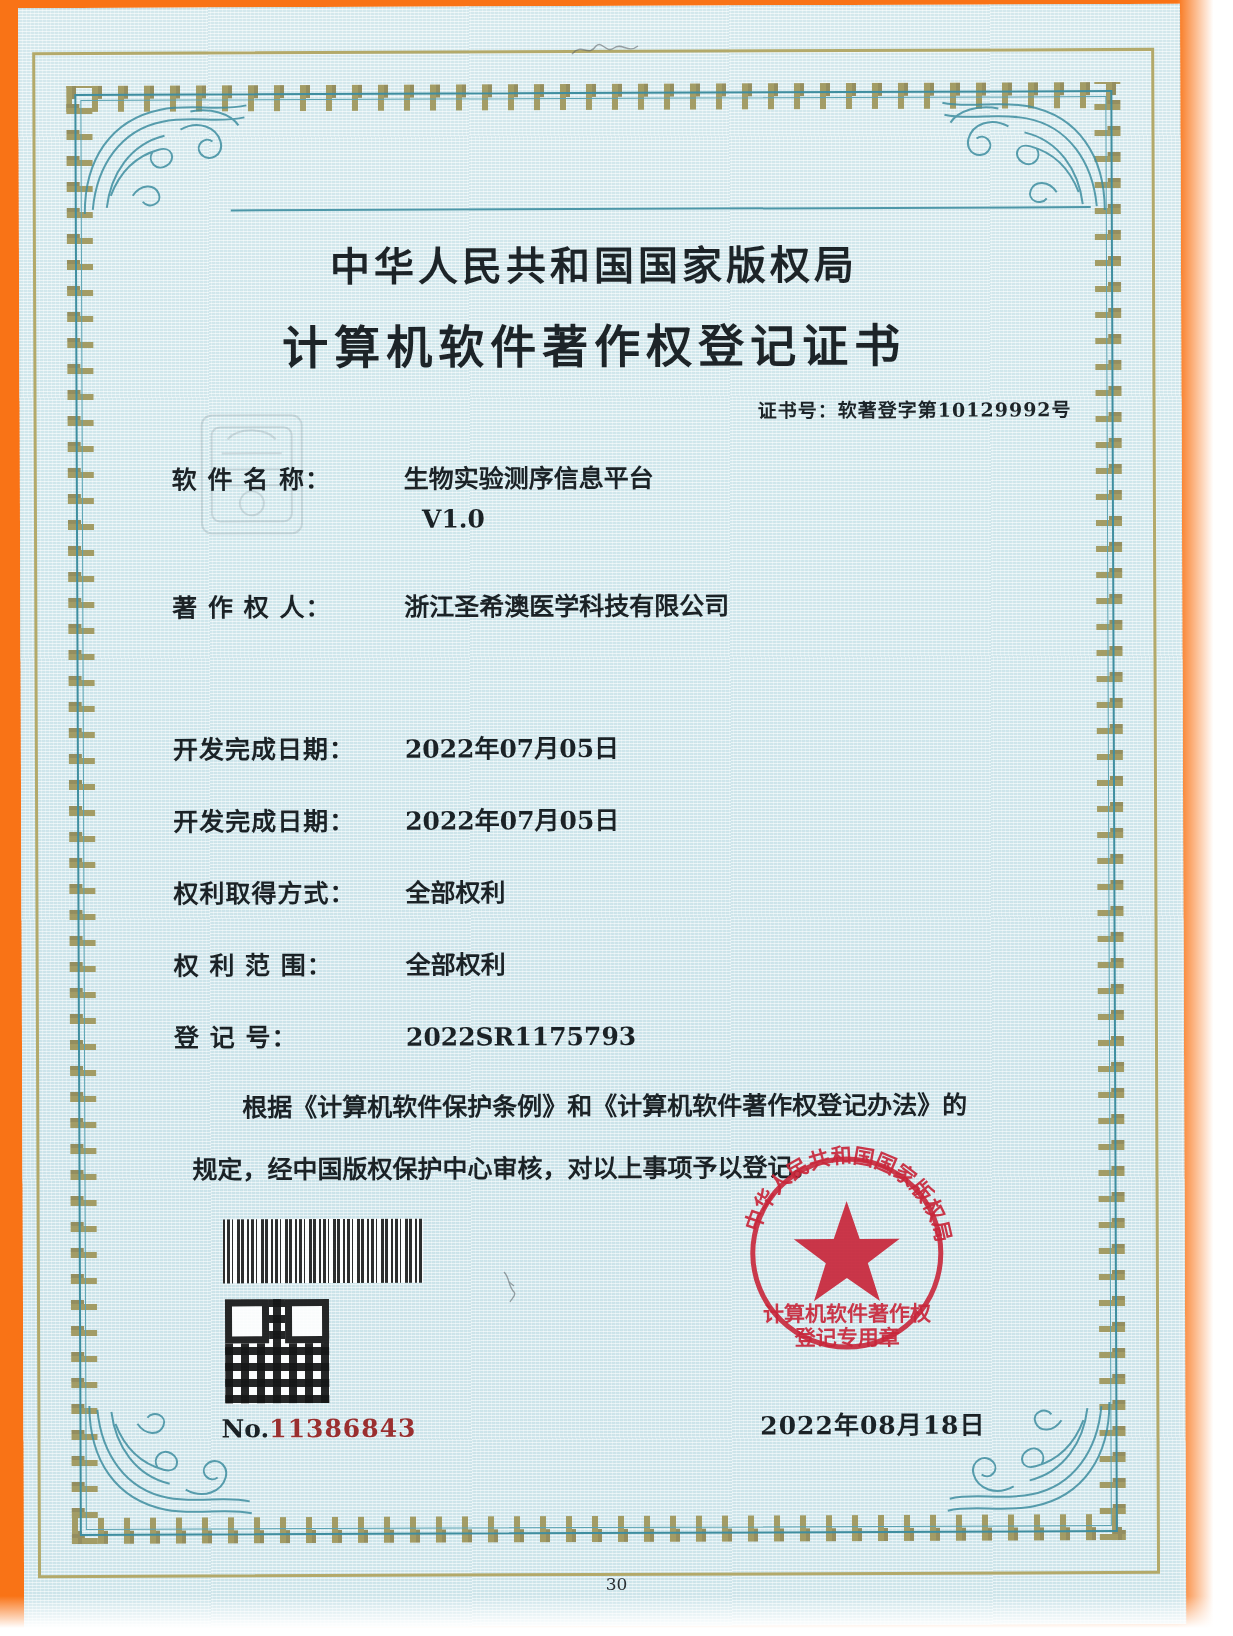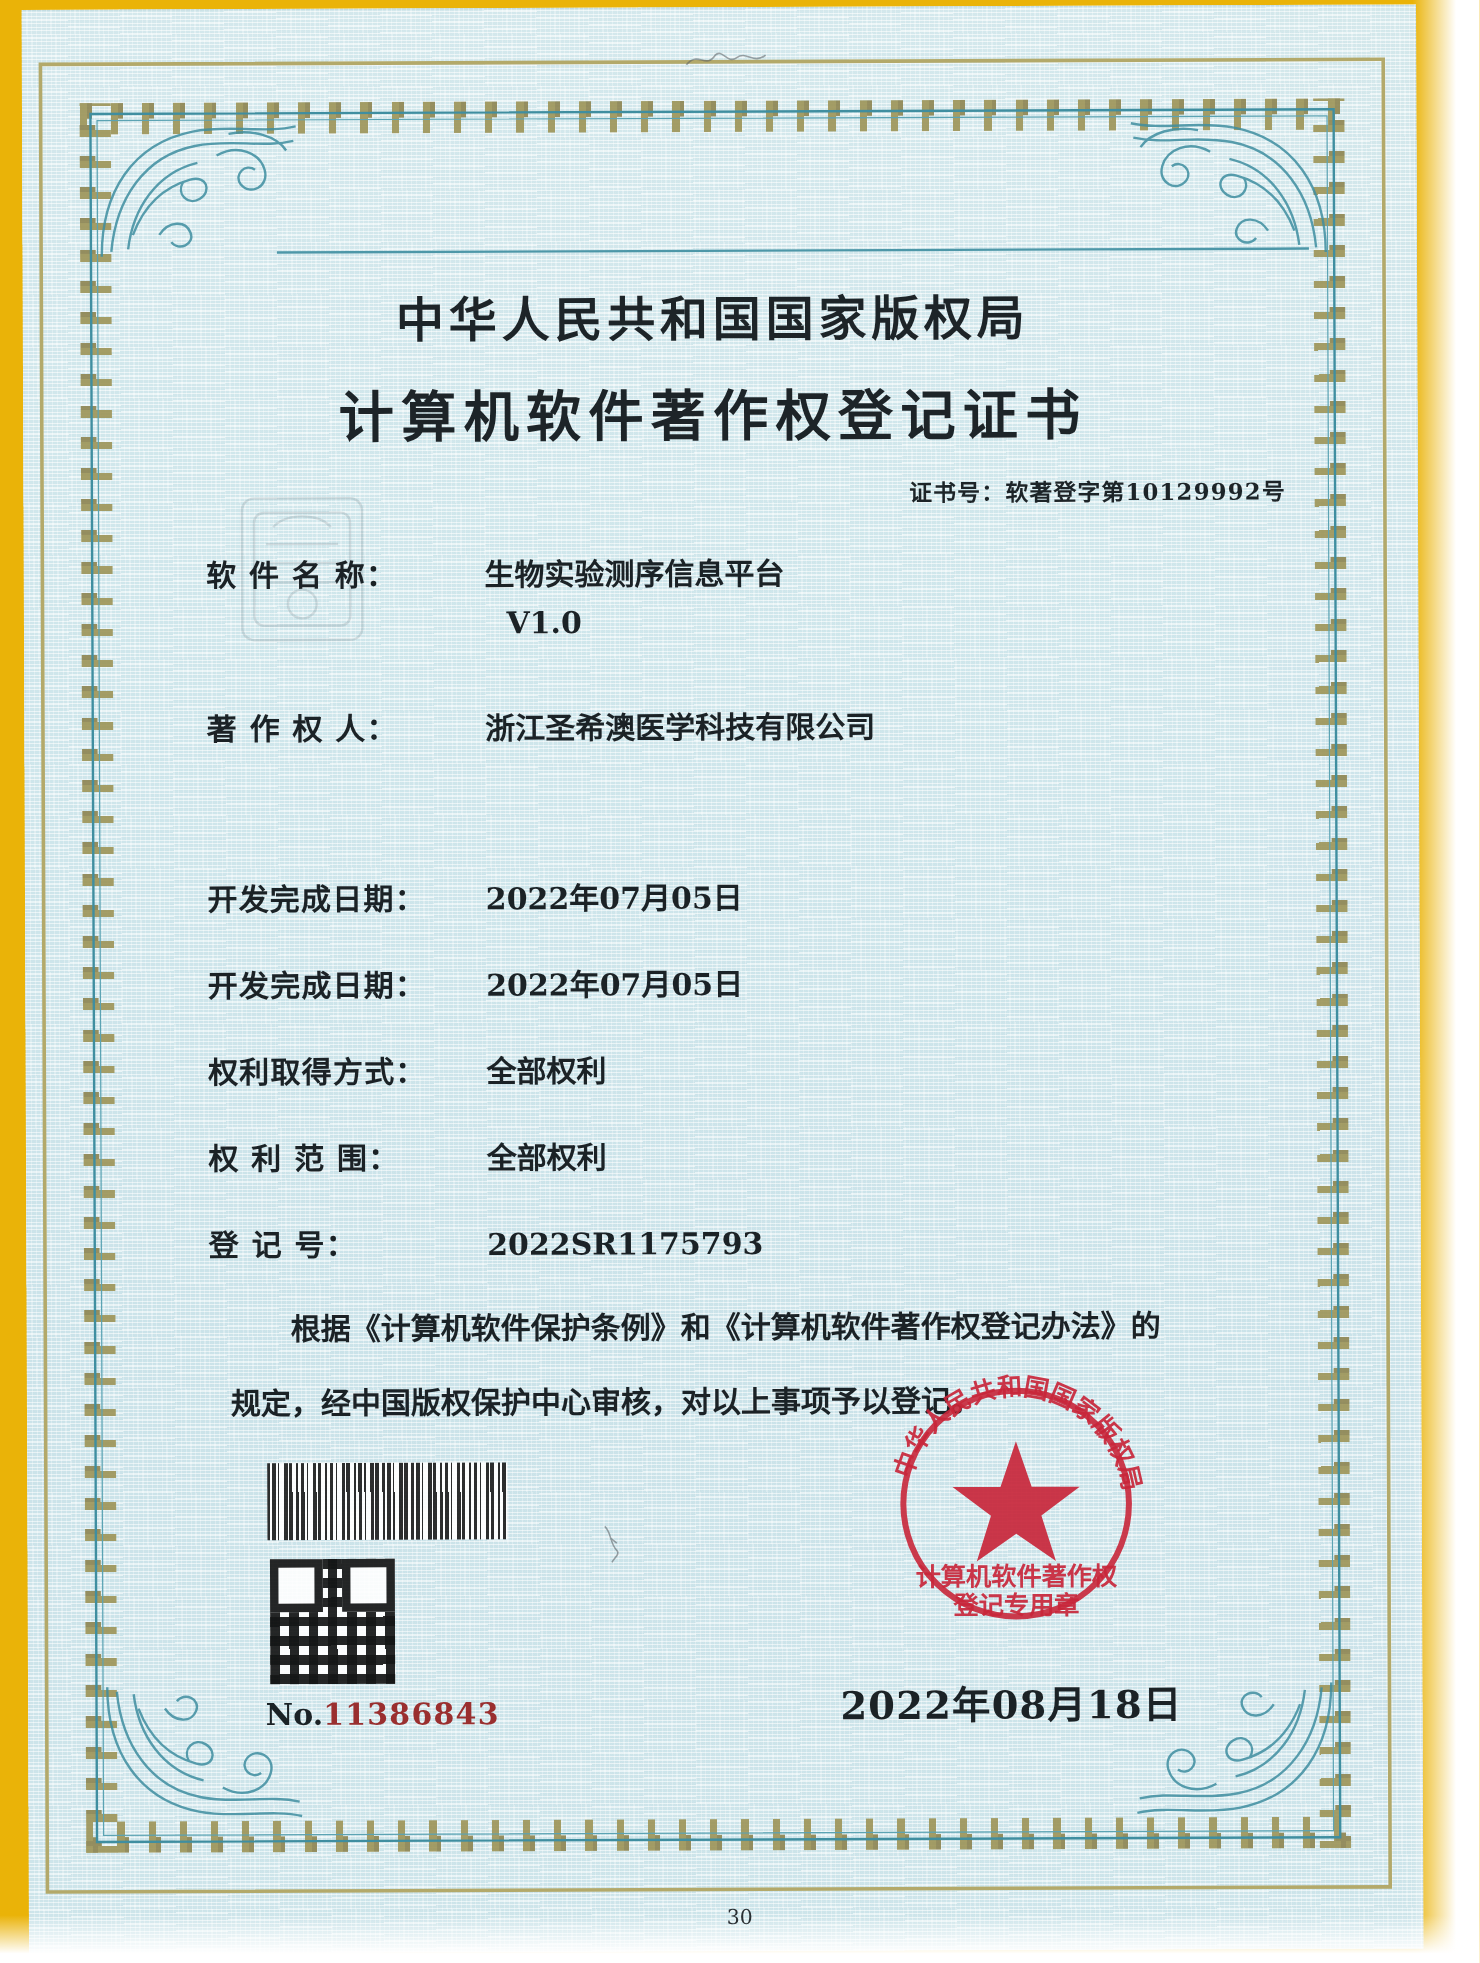--- a/index.html
+++ b/index.html
@@ -14,21 +14,21 @@
     font-family: "DejaVu Sans", "Liberation Sans", sans-serif;
     overflow: hidden;
   }
 
   
   #page {
     position: absolute;
     left: 0; top: 0;
     width: 1233px;
     height: 1636px;
-    background: #eab308;
+    background: #f97316;
   }
   
   #sheet {
     position: absolute;
     left: 18px;
     top: 6px;
     width: 1162px;
     height: 1620px;
     background:
       linear-gradient(180deg, #e2f0f2 0%, #dcedf1 40%, #d8eaef 70%, #dbecf0 100%);
@@ -282,30 +282,30 @@
     color: #1b2226;
   }
   .serial .no-label { color: #1b2226; font-weight: 700; }
   .serial .no-value { color: #9a2f2f; font-weight: 700; letter-spacing: 1px; }
 
   .issue-date {
     position: absolute;
     right: 126px;
     bottom: 86px;
     font-family: "DejaVu Serif", "Liberation Serif", serif;
-    font-size: 32px;
+    font-size: 25px;
     font-weight: 700;
     color: #1b2226;
     letter-spacing: 1px;
   }
 
   .page-number {
     position: absolute;
     left: 0; right: 0;
-    bottom: 28px;
+    bottom: 42px;
     text-align: center;
     font-family: "DejaVu Serif", "Liberation Serif", serif;
     font-size: 17px;
     color: #2a2f33;
   }
 
   
   .scribble {
     position: absolute;
     left: 570px; top: 40px;

